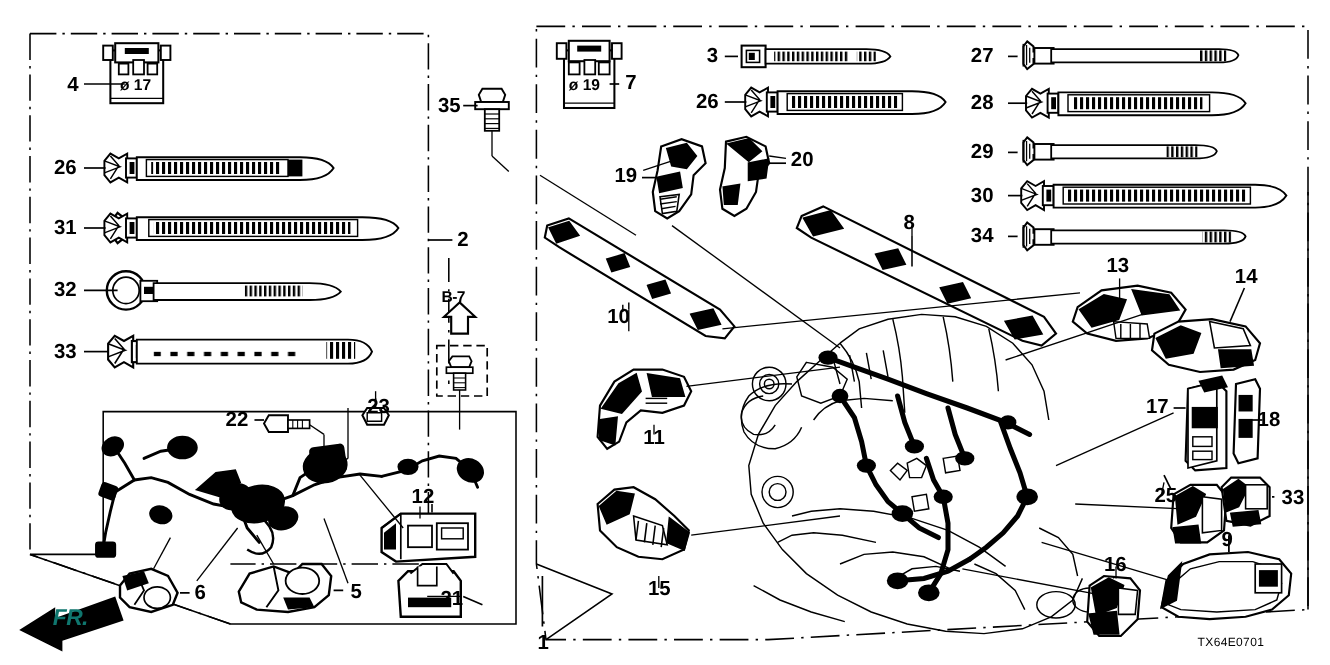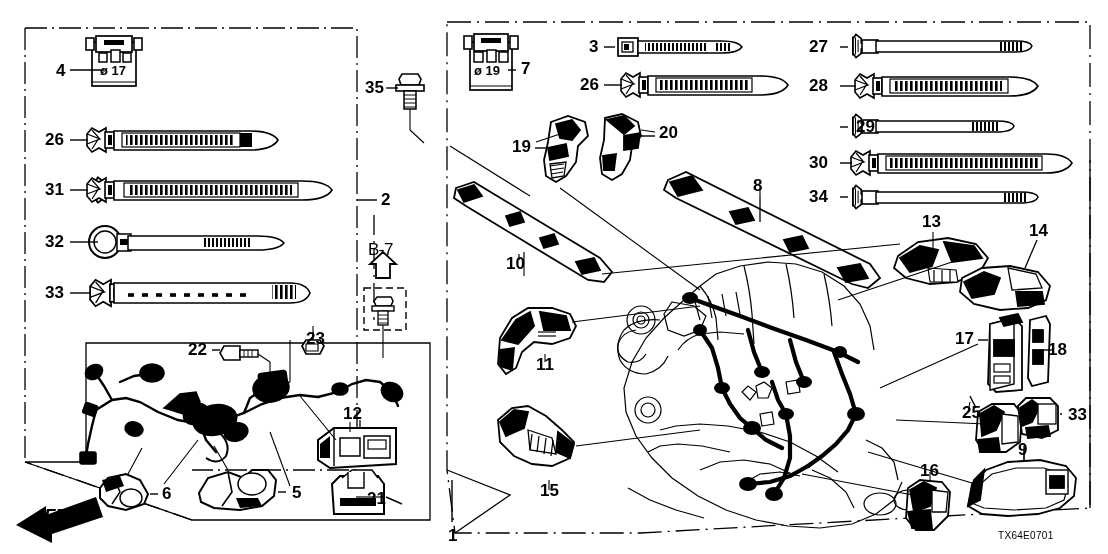--- a/index.html
+++ b/index.html
@@ -6,21 +6,21 @@
   body{width:1108px;height:554px;overflow:hidden;
        font-family:"Liberation Sans",sans-serif;}
   #root{position:relative;width:1108px;height:554px;background:#ffffff;}
   svg.layer{position:absolute;left:0;top:0;width:1108px;height:554px;}
   .lbl{position:absolute;font-family:"Liberation Sans",sans-serif;
        font-weight:bold;color:#000;white-space:nowrap;line-height:1;}
   .n{font-size:17px;}
   .nsm{font-size:13px;}
   .code{position:absolute;font-size:10px;font-weight:normal;
         font-family:"Liberation Sans",sans-serif;letter-spacing:.3px;color:#000;}
-  .bref{position:absolute;font-size:17px;font-weight:normal;letter-spacing:-0.5px;}
+  .bref{position:absolute;font-size:13px;font-weight:bold;letter-spacing:-0.5px;}
   .frtxt{position:absolute;font-size:19px;font-weight:bold;font-style:italic;
          letter-spacing:-0.5px;}
 </style>
 </head>
 <body>
 
 <div id="root">
 
 <svg class="layer" viewBox="0 0 1108 554">
   <defs>
@@ -568,35 +568,35 @@
 <div class="lbl n" style="left:589px;top:38px;">3</div>
 <div class="lbl n" style="left:580px;top:76px;">26</div>
 <div class="lbl n" style="left:512px;top:138px;">19</div>
 <div class="lbl n" style="left:659px;top:124px;">20</div>
 <div class="lbl n" style="left:506px;top:255px;">10</div>
 <div class="lbl n" style="left:753px;top:177px;">8</div>
 <div class="lbl n" style="left:536px;top:356px;">11</div>
 <div class="lbl n" style="left:540px;top:482px;">15</div>
 <div class="lbl n" style="left:809px;top:38px;">27</div>
 <div class="lbl n" style="left:809px;top:77px;">28</div>
-<div class="lbl n" style="left:809px;top:118px;margin-left:47px;">29</div>
+<div class="lbl n" style="left:809px;top:118px;">29</div>
 <div class="lbl n" style="left:809px;top:154px;">30</div>
 <div class="lbl n" style="left:809px;top:188px;">34</div>
 <div class="lbl n" style="left:922px;top:213px;">13</div>
 <div class="lbl n" style="left:1029px;top:222px;">14</div>
 <div class="lbl n" style="left:955px;top:330px;">17</div>
 <div class="lbl n" style="left:1048px;top:341px;">18</div>
 <div class="lbl n" style="left:962px;top:404px;">25</div>
 <div class="lbl n" style="left:1068px;top:406px;">33</div>
 <div class="lbl n" style="left:1018px;top:441px;">9</div>
 <div class="lbl n" style="left:920px;top:462px;">16</div>
 
 <div class="lbl n" style="left:381px;top:191px;">2</div>
 <div class="lbl n" style="left:448px;top:527px;">1</div>
 
 <div class="lbl nsm" style="left:100px;top:64px;">ø 17</div>
 <div class="lbl nsm" style="left:474px;top:64px;text-align:right;">ø 19</div>
 
 <div class="bref" style="left:368px;top:240px;">B-7</div>
-<div class="frtxt" style="left:44px;top:505px;color:#000000;">FR.</div>
+<div class="frtxt" style="left:44px;top:505px;color:#0f766e;">FR.</div>
 <div class="code" style="left:998px;top:530px;">TX64E0701</div>
 
 </div>
 
 </body></html>

